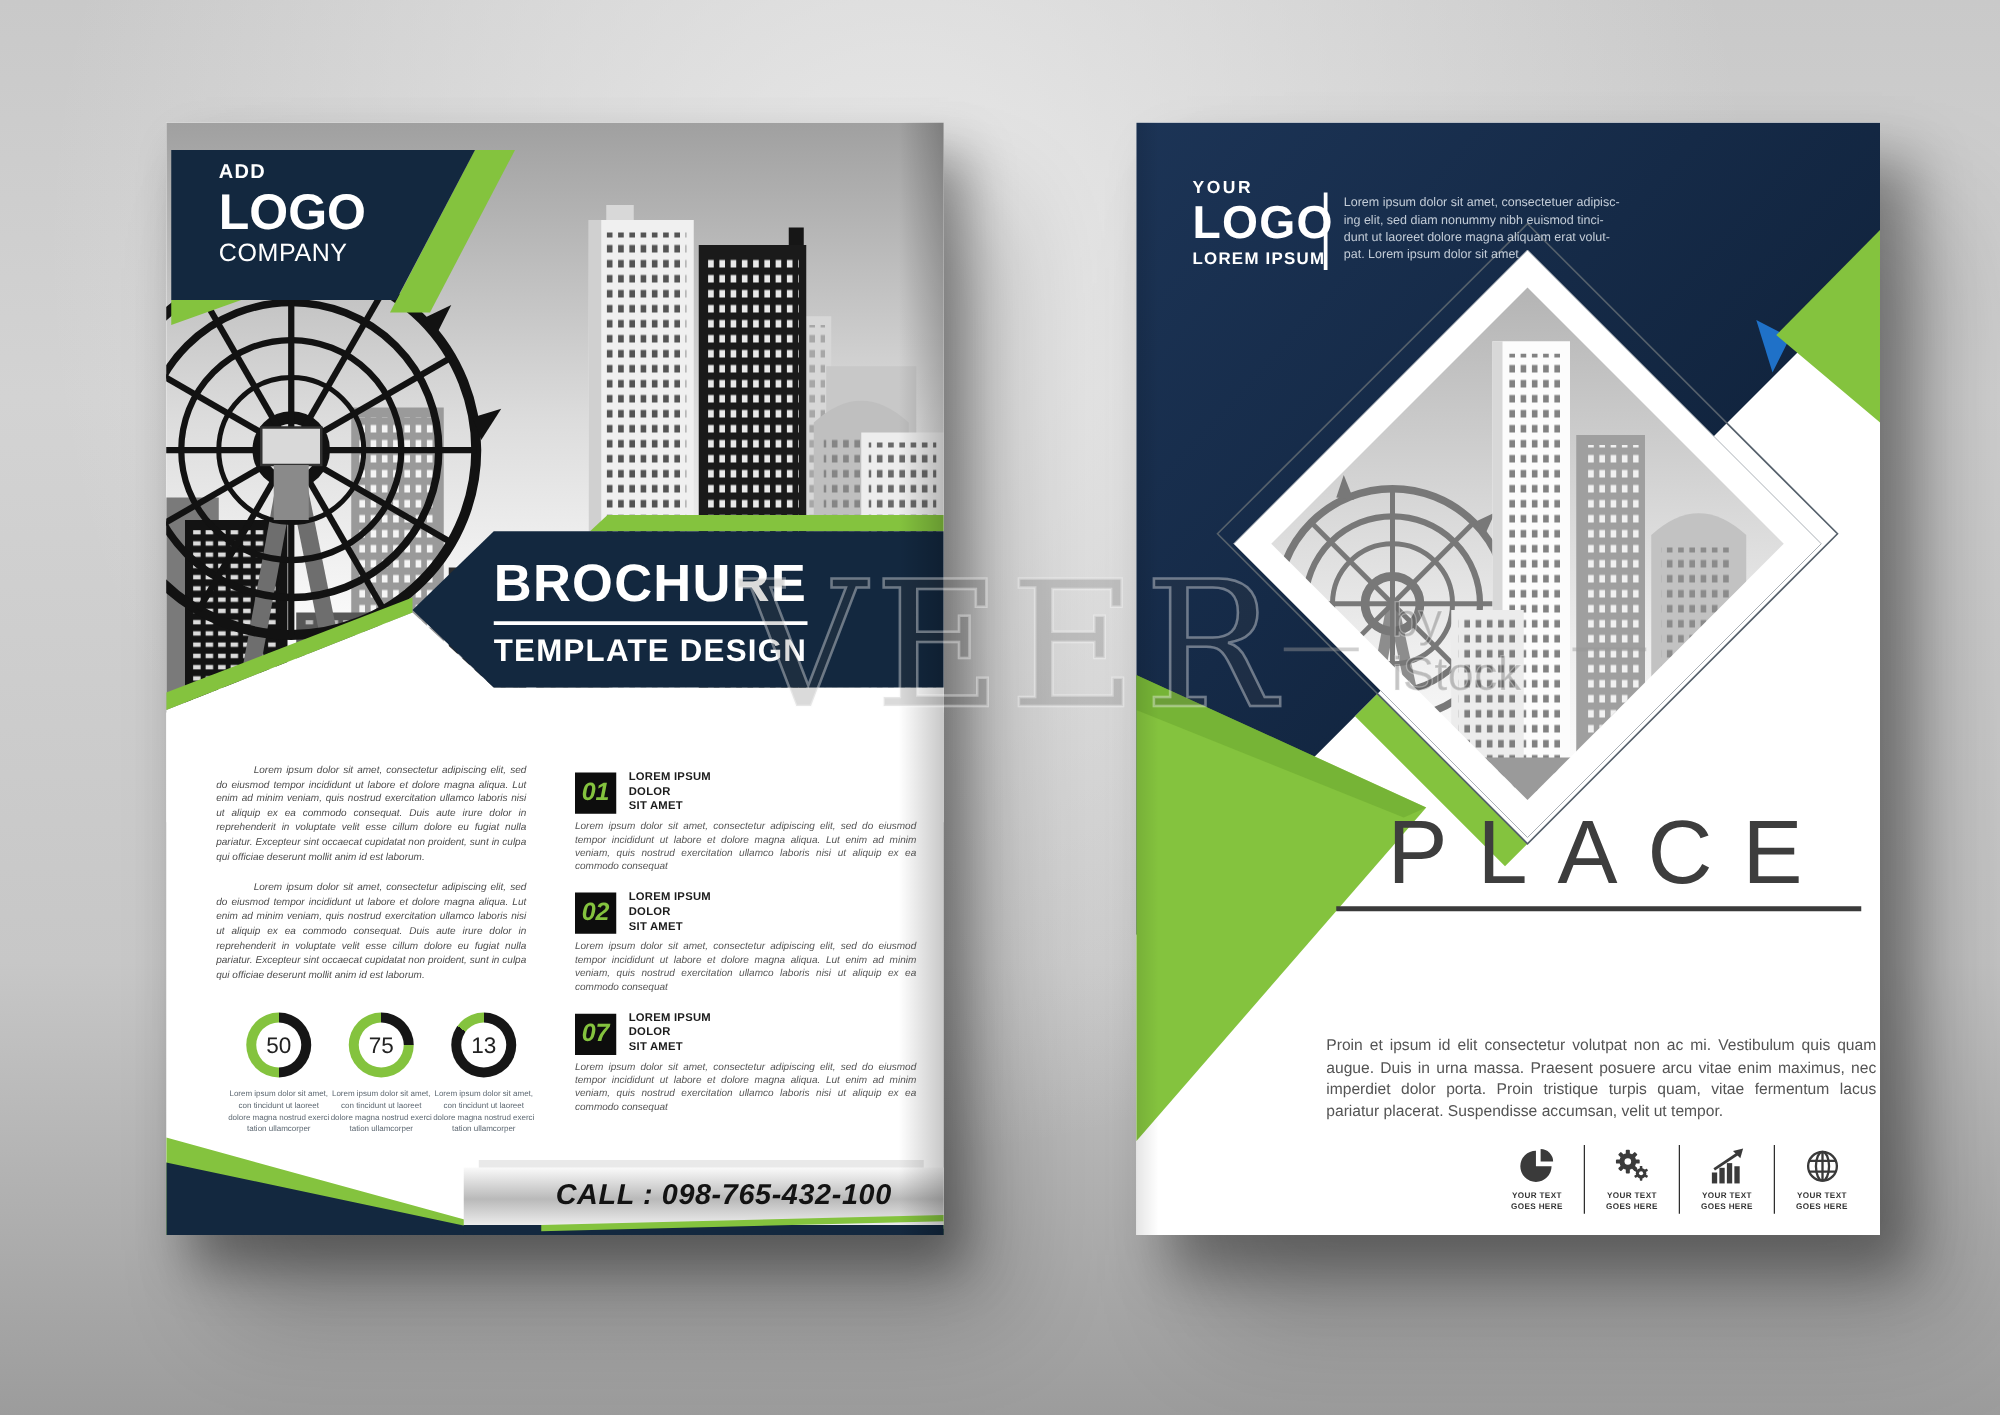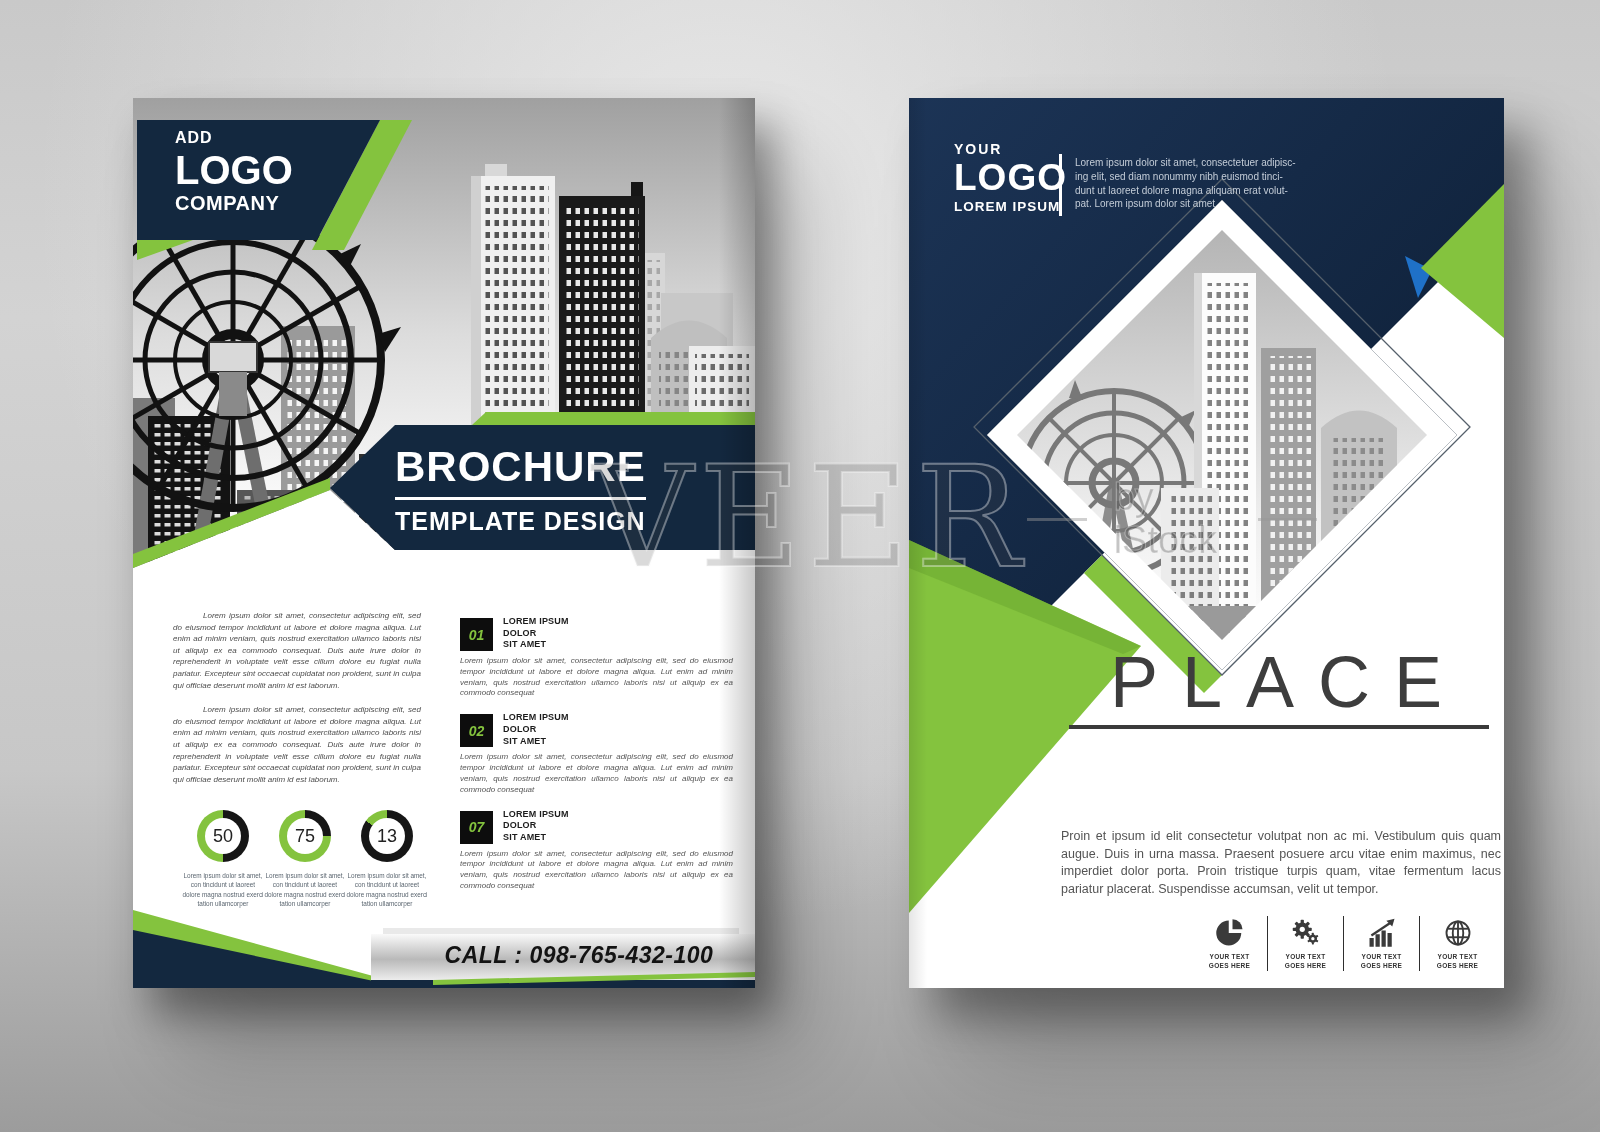--- a/index.html
+++ b/index.html
@@ -17,36 +17,36 @@
     background:linear-gradient(to right,rgba(0,0,0,0),rgba(0,0,0,.22));z-index:40;pointer-events:none;}
   .page-right{left:909px;top:98px;width:595px;height:890px;
     box-shadow:26px 30px 42px rgba(0,0,0,.36), 60px 70px 90px rgba(0,0,0,.18);}
   .page-right::before{content:"";position:absolute;top:0;left:0;width:18px;height:100%;
     background:linear-gradient(to right,rgba(0,0,0,.10),rgba(0,0,0,0));z-index:40;pointer-events:none;}
   .abs{position:absolute;}
   
   .logo-text{left:42px;top:32px;color:#fff;line-height:1;z-index:5;}
   .logo-l1{font-size:16px;font-weight:bold;letter-spacing:1px;}
   .logo-l2{font-size:40px;font-weight:bold;margin:4px 0 3px;}
-  .logo-l3{font-size:20px;font-weight:bold;letter-spacing:.5px;}
+  .logo-l3{font-size:20px;font-weight:normal;letter-spacing:.5px;}
   
   .banner-text{left:262px;top:336px;width:356px;height:112px;z-index:6;
     display:flex;flex-direction:column;align-items:flex-start;justify-content:center;color:#fff;}
   .banner-main{font-size:42px;font-weight:bold;letter-spacing:1px;line-height:1;
     border-bottom:3px solid #fff;padding-bottom:9px;margin-bottom:9px;}
   .banner-sub{font-size:25px;font-weight:bold;letter-spacing:1px;line-height:1;}
   
   .intro-col{left:40px;top:512px;width:248px;}
   .intro-col p{margin:0 0 13px;font-size:8px;line-height:1.45;font-style:italic;
     color:#4c4c4c;text-align:justify;text-indent:30px;}
   .items-col{left:327px;top:518px;width:273px;}
   .item{margin-bottom:13px;}
   .item-head{display:flex;align-items:flex-start;margin-bottom:5px;}
   .badge{width:33px;height:33px;background:#0d0d0d;display:flex;align-items:center;justify-content:center;
-    font-size:14px;font-weight:bold;font-style:italic;color:#84c33e;flex:0 0 33px;margin-top:2px;}
+    font-size:20px;font-weight:bold;font-style:italic;color:#84c33e;flex:0 0 33px;margin-top:2px;}
   .item-heading{margin-left:10px;font-size:9px;font-weight:bold;color:#1c1c1c;line-height:1.3;letter-spacing:.2px;}
   .item-heading span{display:block;}
   .item-body{font-size:8px;font-style:italic;color:#555;line-height:1.35;text-align:justify;margin:0;}
   
   .donut-row{left:49px;top:712px;display:flex;}
   .donut-cell{width:82px;display:flex;flex-direction:column;align-items:center;}
   .donut{width:52px;height:52px;border-radius:50%;position:relative;}
   .donut-hole{position:absolute;inset:8px;border-radius:50%;background:#fff;
     display:flex;align-items:center;justify-content:center;font-size:18px;color:#222;}
   .donut-caption{margin-top:9px;width:82px;font-size:6.4px;line-height:1.45;color:#5b6670;text-align:center;}

